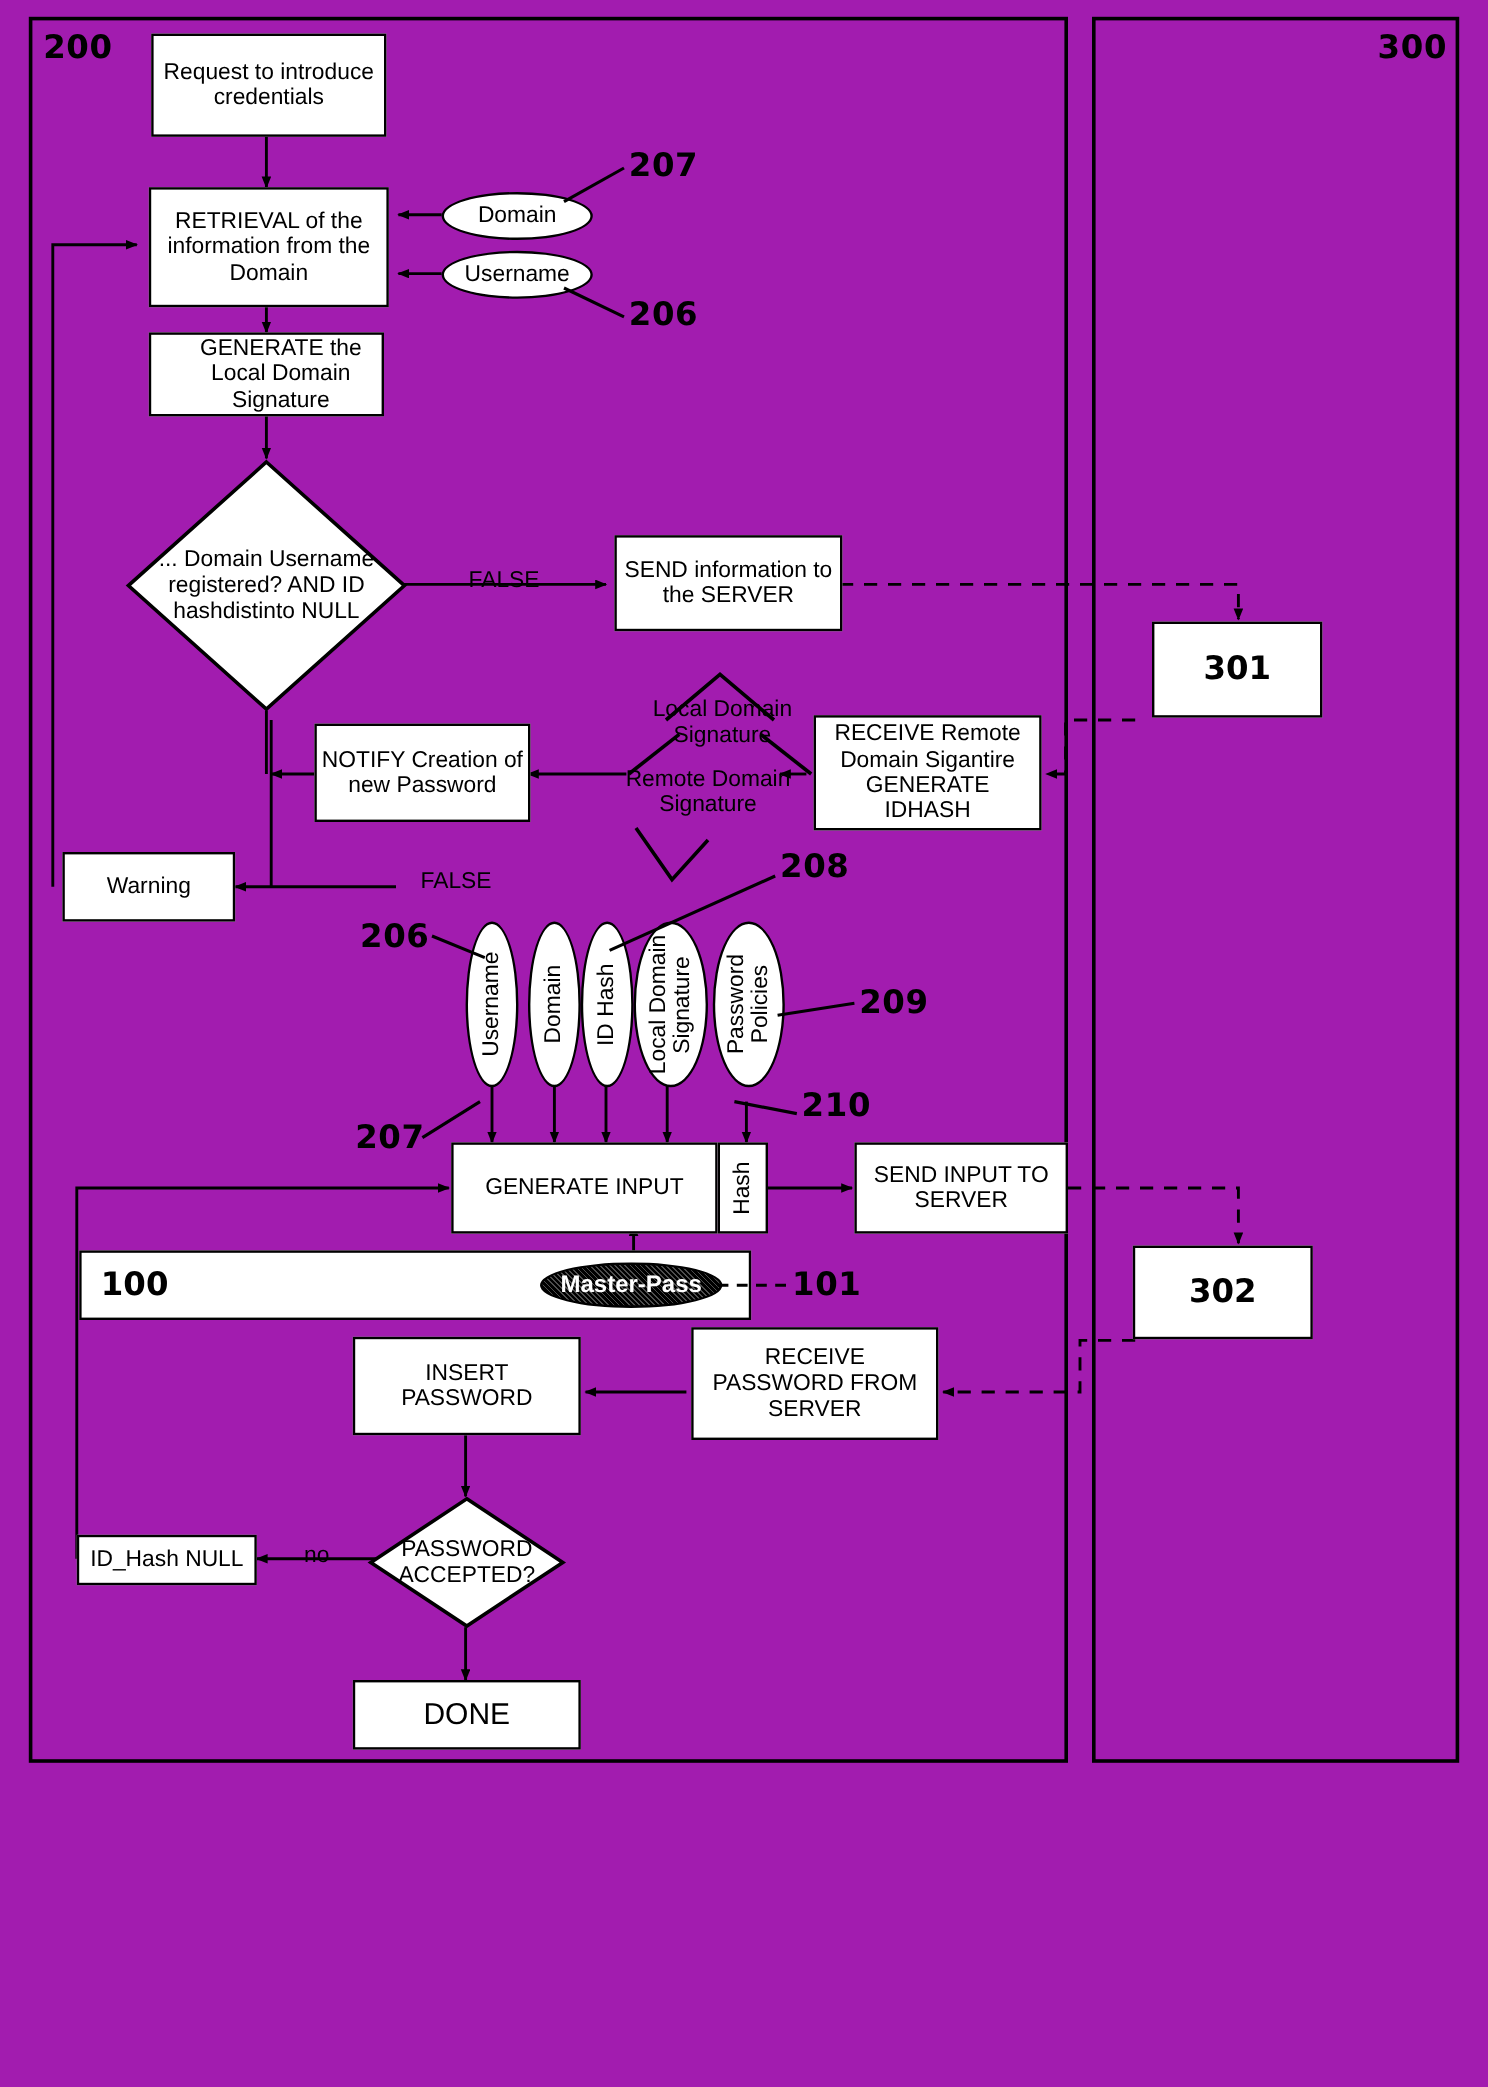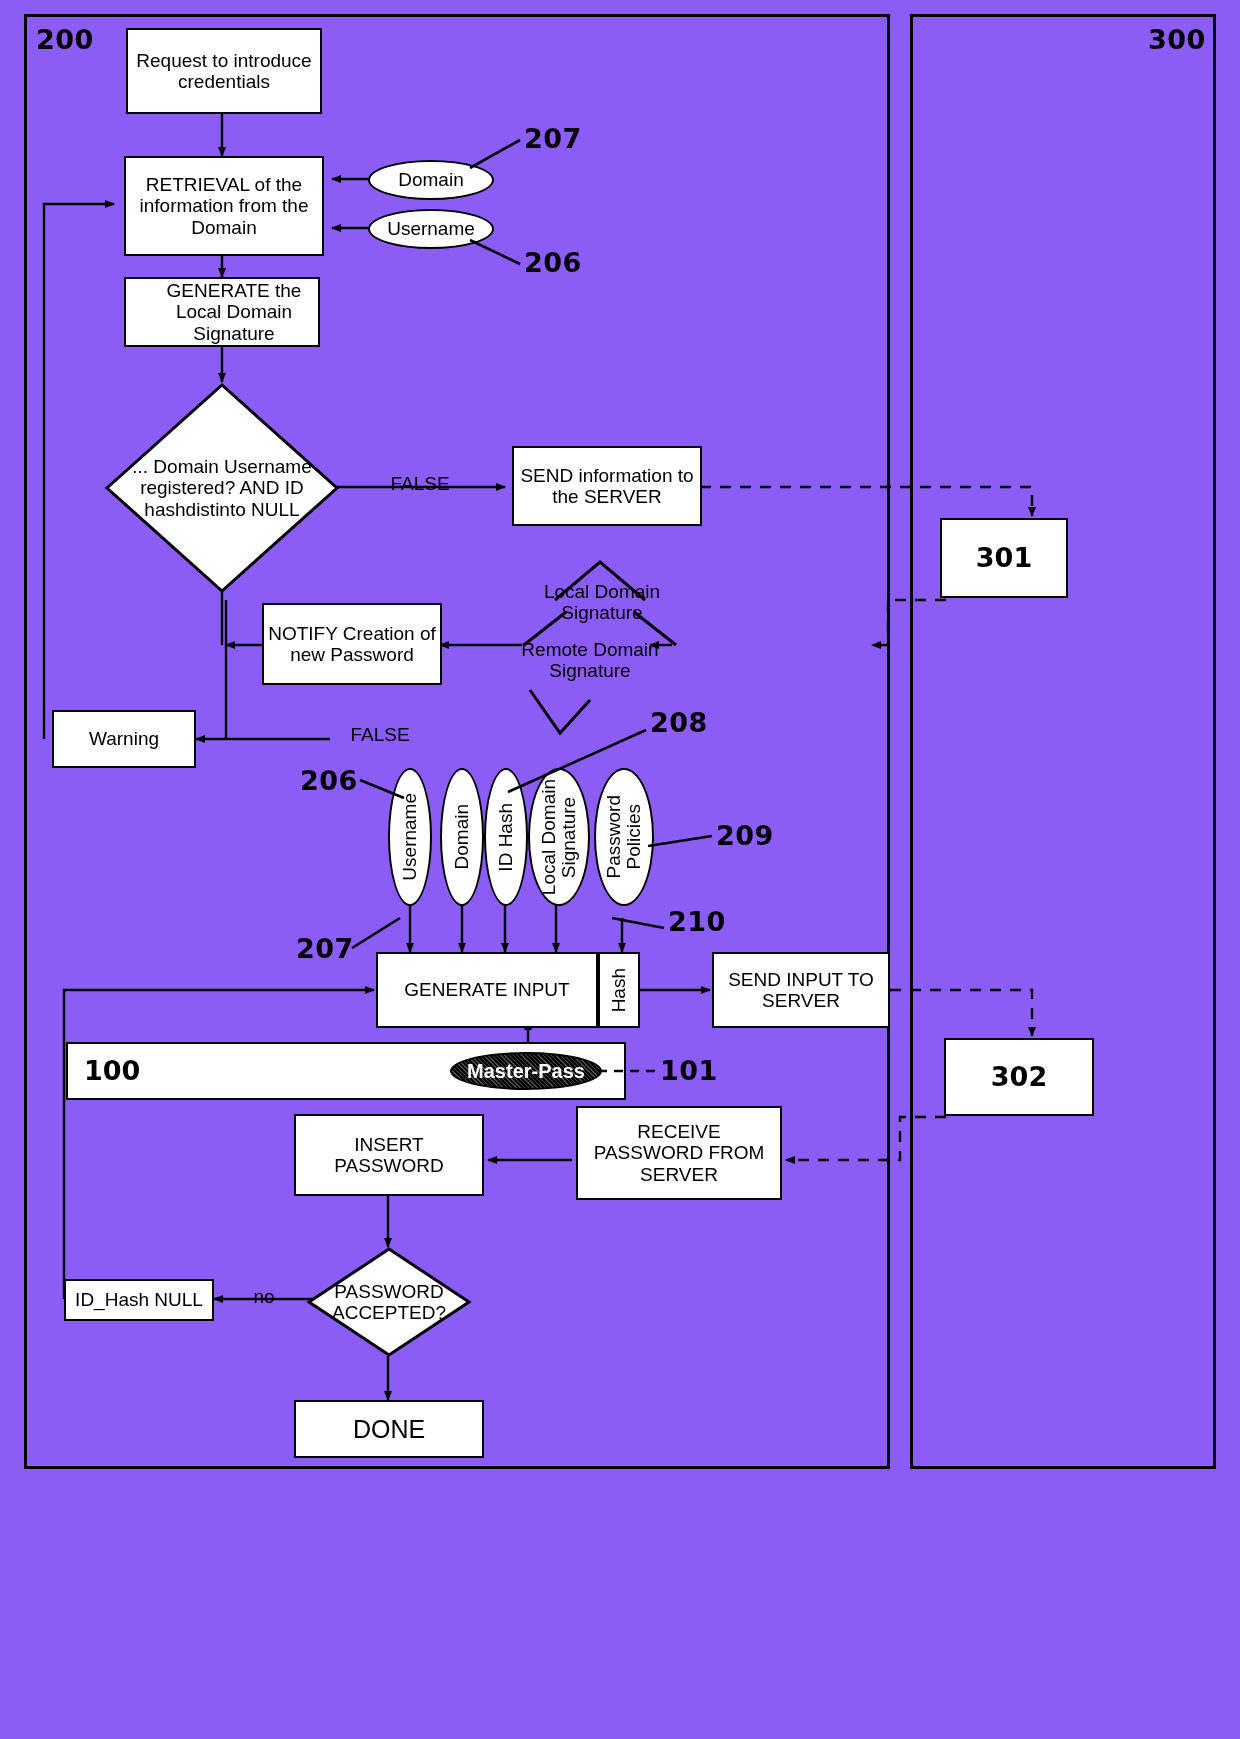--- a/index.html
+++ b/index.html
@@ -8,21 +8,21 @@
     background: #ffffff;
   }
   body {
     font-family: "Liberation Sans", sans-serif;
     color: #000;
   }
   #page {
     position: relative;
     width: 1240px;
     height: 1739px;
-    background: #8b5cf6;
+    background: #a21caf;
     overflow: hidden;
   }
   
   .panel {
     position: absolute;
     border: 3px solid #000;
     box-sizing: border-box;
     background: transparent;
   }
   .panel-label {
@@ -255,24 +255,25 @@
 
   <div class="diamond-wrap" style="left:104px; top:382px; width:236px; height:212px;">
     <svg width="236" height="212" viewBox="0 0 236 212">
       <polygon points="118,3 233,106 118,209 3,106" fill="#fff" stroke="#000" stroke-width="3"></polygon>
     </svg>
     <div class="diamond-text">... Domain Username registered? AND ID hashdistinto NULL</div>
   </div>
 
   <div class="box" style="left:512px; top:446px; width:190px; height:80px;">SEND information to the SERVER</div>
 
-  <div class="box num" style="left:940px; top:518px; width:128px; height:80px;">301</div>
+  <div class="box num" style="left:960px; top:518px; width:142px; height:80px;">301</div>
 
   <div class="box" style="left:262px; top:603px; width:180px; height:82px;">NOTIFY Creation of new Password</div>
 
+  <div class="box" style="left:678px; top:596px; width:190px; height:96px;">RECEIVE Remote Domain Sigantire GENERATE IDHASH</div>
 
   <div class="box" style="left:52px; top:710px; width:144px; height:58px;">Warning</div>
 
   <div class="box" style="left:376px; top:952px; width:222px; height:76px;
               justify-content:center; text-decoration:none;">GENERATE INPUT</div>
   <div class="vcell" style="left:598px; top:952px; width:42px; height:76px;">
     <span>Hash</span>
   </div>
 
   <div class="box" style="left:712px; top:952px; width:178px; height:76px;">SEND INPUT TO SERVER</div>

